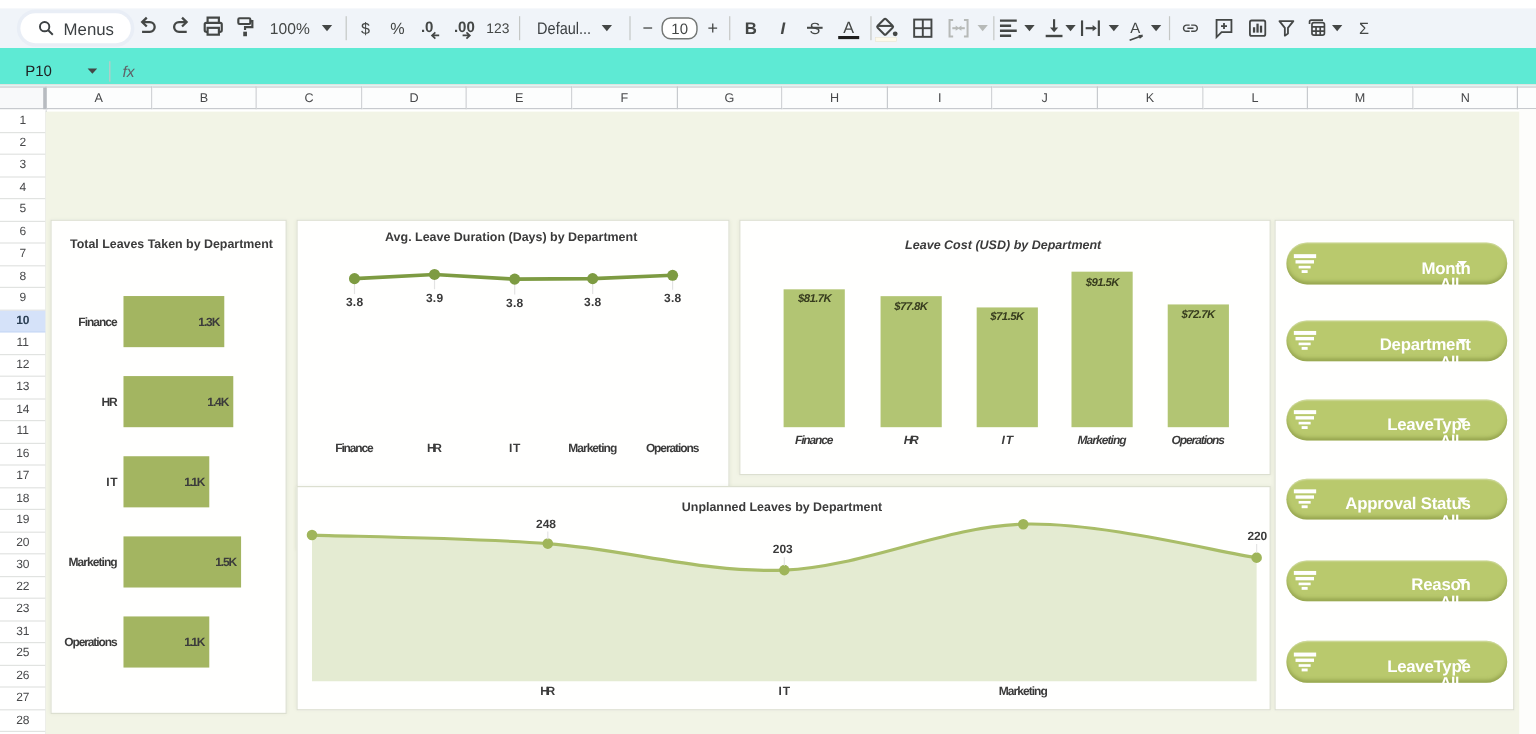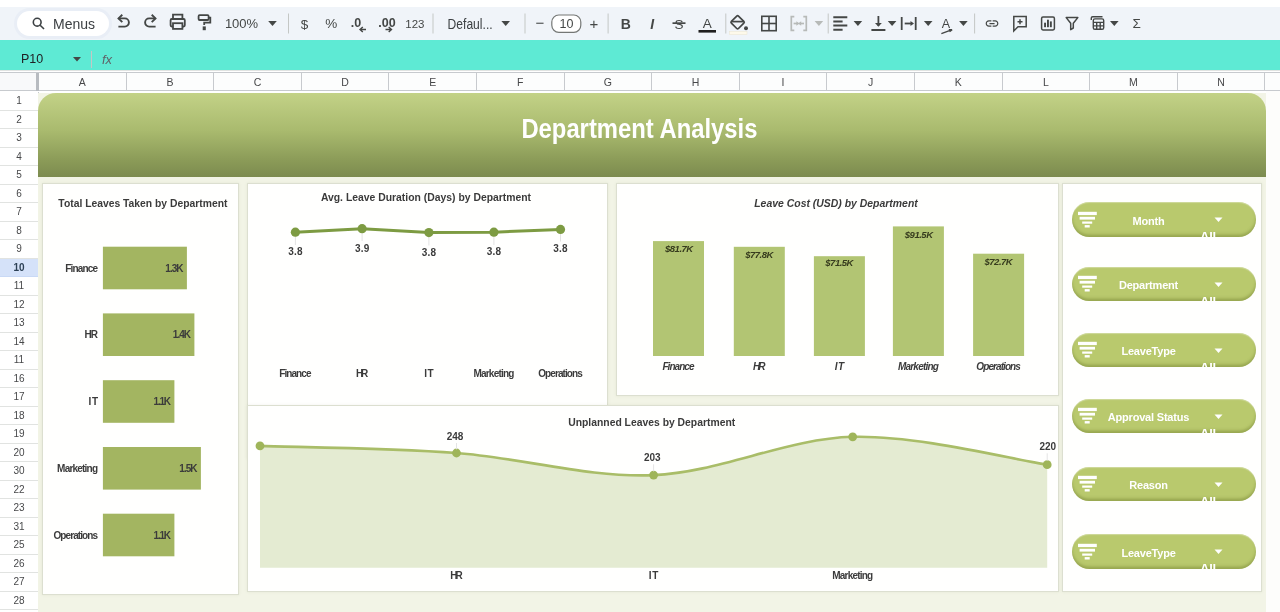--- a/index.html
+++ b/index.html
@@ -26,21 +26,21 @@
     background:linear-gradient(180deg,#c3d287 0%, #a9ba6e 45%, #8b9b58 80%, #7c8b4f 100%); }
   .card { position:absolute; background:#fffffe; border:1px solid #dcdfd0; box-shadow:0 0 3px rgba(120,130,80,0.10); }
   .card svg { display:block; margin:-1px 0 0 -1px; }
   #card-left  { left:3.5px;  top:90px; width:197px;   height:412px; }
   #card-mid   { left:208.5px; top:90px; width:361.5px; height:276px; }
   #card-cost  { left:577.5px; top:90px; width:443px;   height:213px;font-style:italic; }
   #card-bot   { left:208.5px; top:311.5px; width:812px; height:187.5px; }
   #card-right { left:1024px; top:90px; width:199.5px; height:409px; }
   .pill { position:absolute; left:8.5px; width:184.5px; height:34.5px; border-radius:17.3px;
     background:#b9c96d; box-shadow:inset 0 -2.5px 3px rgba(105,120,40,0.42), inset 0 1px 1px rgba(255,255,255,0.35); }
-  .pill .lbl { position:absolute; left:0; width:154px; text-align:center; top:12.5px; font-size:11px; letter-spacing:-0.2px; font-weight:bold; color:#fff; }
+  .pill .lbl { position:absolute; left:0; width:154px; text-align:right; top:12.5px; font-size:14px; letter-spacing:-0.2px; font-weight:bold; color:#fff; }
   .pill .all { position:absolute; left:128.5px; top:27px; font-size:13px; letter-spacing:-0.2px; font-weight:bold; color:#fff; }
   .pill svg.fi { position:absolute; left:7.5px; top:9.5px; }
   .pill svg.cv { position:absolute; left:142.5px; top:15px; }
   text { font-family:"Liberation Sans", sans-serif; }
 </style>
 </head>
 <body>
 <div id="toolbar" class="abs"></div>
 <svg id="tsvg" class="abs" style="left:0;top:0" width="1280" height="45" viewBox="0 0 1280 45">
 <g stroke="#444746" stroke-width="1.9" fill="none">
@@ -213,23 +213,20 @@
     <div>23</div>
     <div>31</div>
     <div>25</div>
     <div>26</div>
     <div>27</div>
     <div>28</div>
     <div>29</div>
   </div>
 <div id="gridsliver" class="abs"></div>
 <div id="dash" class="abs">
-  <div id="banner" class="abs"><svg width="1228" height="84">
-        <text x="601.4" y="138" font-size="28" font-weight="bold" fill="#ffffff" text-anchor="middle" textLength="236" lengthAdjust="spacingAndGlyphs" transform="translate(0,-93)">Department Analysis</text>
-      </svg></div>
   <div id="card-left" class="card">
       <svg width="197" height="412" viewBox="0 0 197 412" id="svgL">
     <text x="100.9" y="209.8" font-size="10.4" font-weight="bold" fill="#3b3b3b" text-anchor="middle" textLength="169.1" lengthAdjust="spacingAndGlyphs" transform="translate(0,-186)">Total Leaves Taken by Department</text>
     <g fill="#a3b561">
       <rect x="60.9" y="63.7" width="84" height="42.6"></rect>
       <rect x="60.9" y="130.4" width="91.5" height="42.6"></rect>
       <rect x="60.9" y="197.2" width="71.5" height="42.6"></rect>
       <rect x="60.9" y="264.0" width="98" height="42.6"></rect>
       <rect x="60.9" y="330.7" width="71.5" height="42.6"></rect>
     </g>

